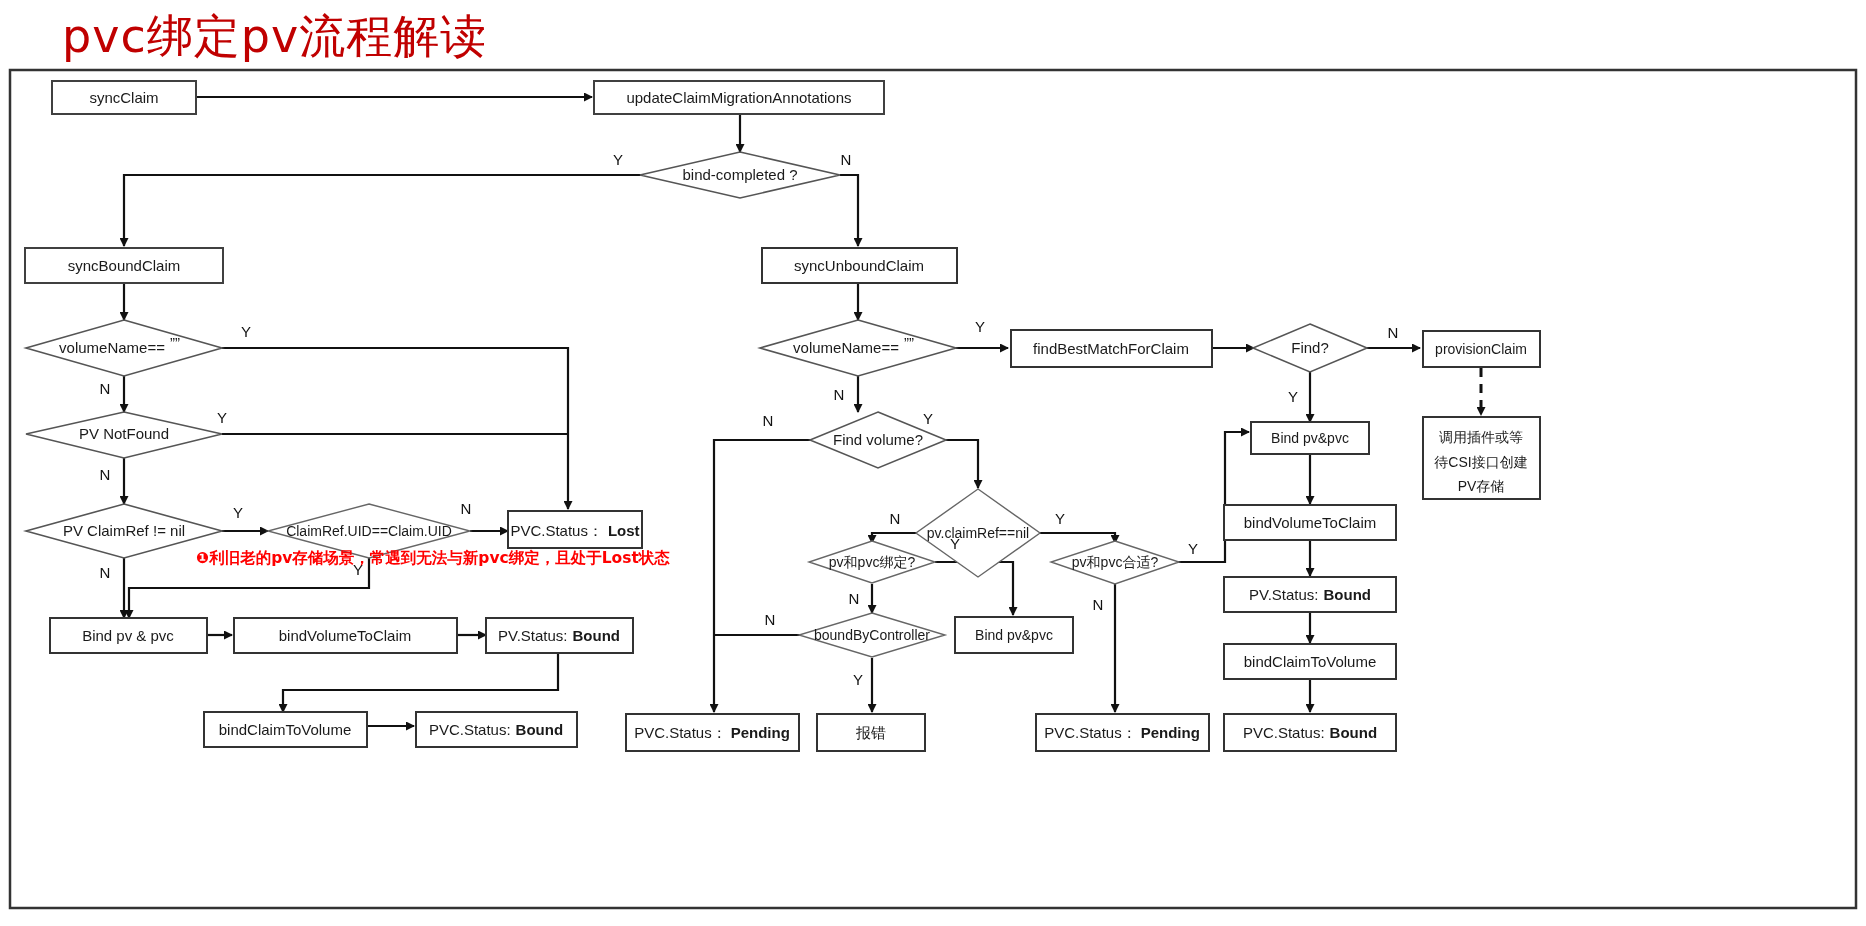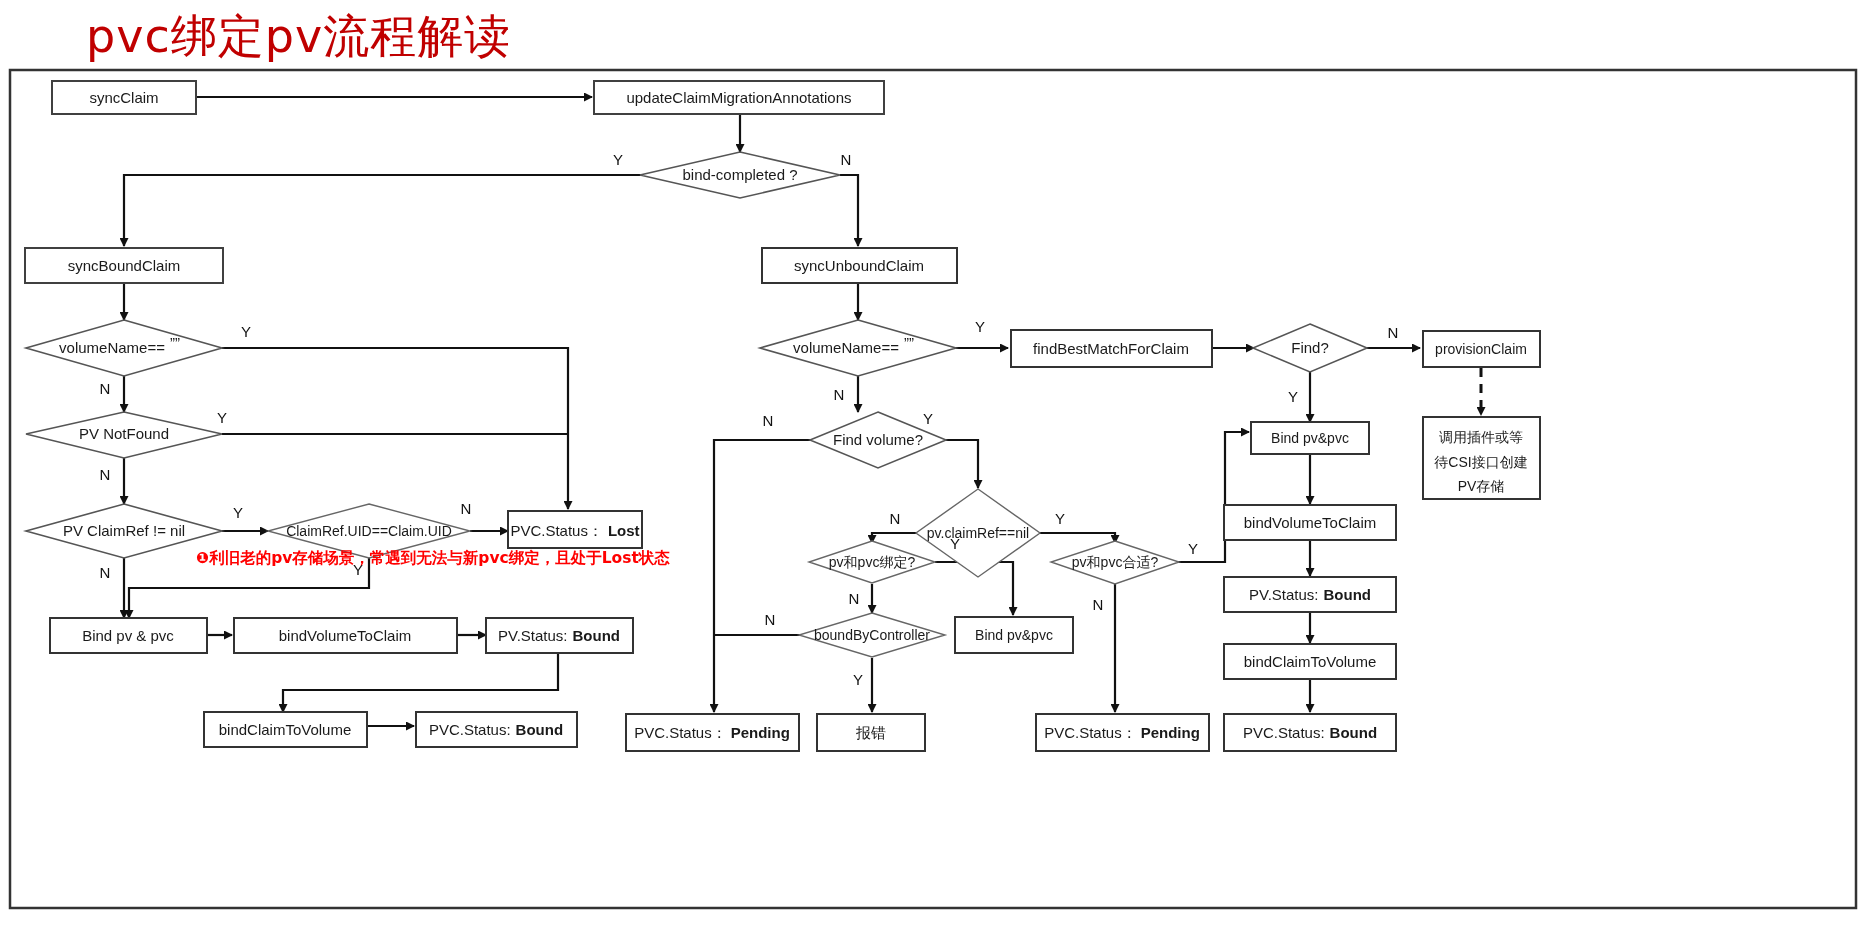--- a/index.html
+++ b/index.html
@@ -3,21 +3,20 @@
 <meta charset="utf-8">
 <style>
   html,body{margin:0;padding:0;background:#ffffff;}
   body{width:1866px;height:926px;font-family:"Liberation Sans","DejaVu Sans",sans-serif;overflow:hidden;}
   #page{position:relative;width:1866px;height:926px;background:#fff;}
   #title{
     position:absolute;left:62px;top:6px;
     font-size:46px;color:#c00000;font-weight:400;letter-spacing:1px;
     font-family:"DejaVu Sans","Liberation Sans",sans-serif;
     white-space:nowrap;
-    margin-left:24px;
   }
   #canvas{position:absolute;left:0;top:0;}
   .nodetext{font-family:"Liberation Sans","DejaVu Sans",sans-serif;font-size:15px;fill:#1a1a1a;}
   .nodetext.small{font-size:14px;}
   .bold{font-weight:bold;}
   .edgelbl{font-family:"Liberation Sans","DejaVu Sans",sans-serif;font-size:15px;fill:#111;}
   .annot{font-family:"DejaVu Sans","Liberation Sans",sans-serif;font-size:15.5px;fill:#ff0000;font-weight:bold;}
 </style>
 </head>
 <body>

